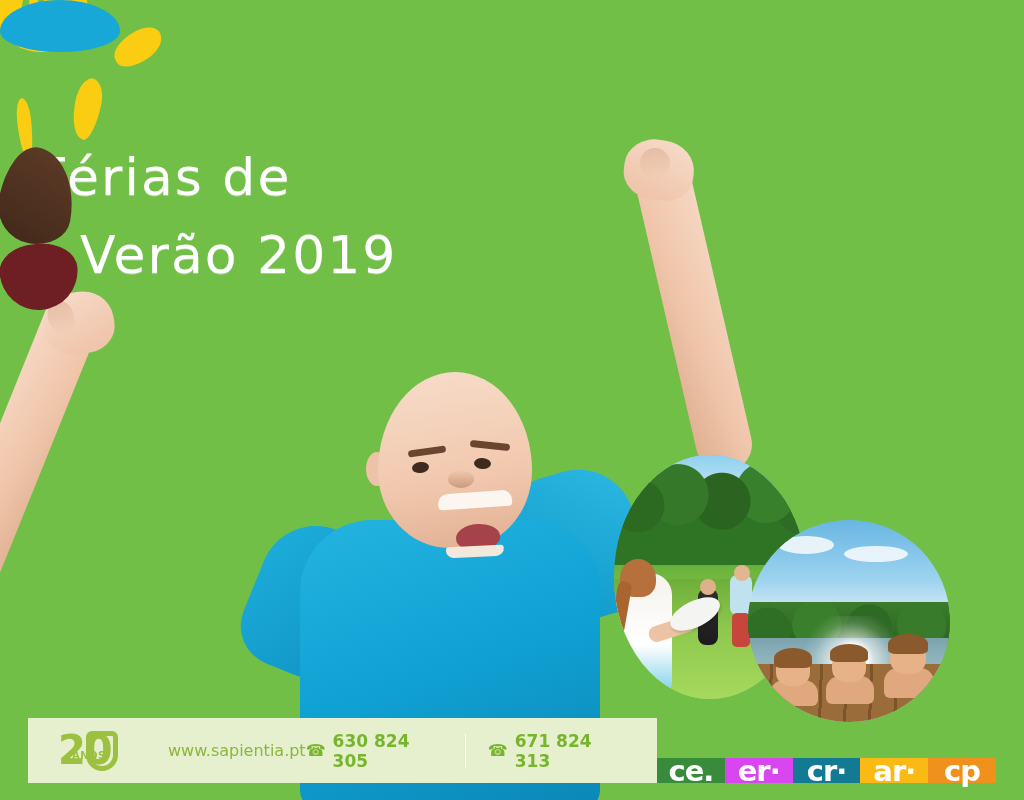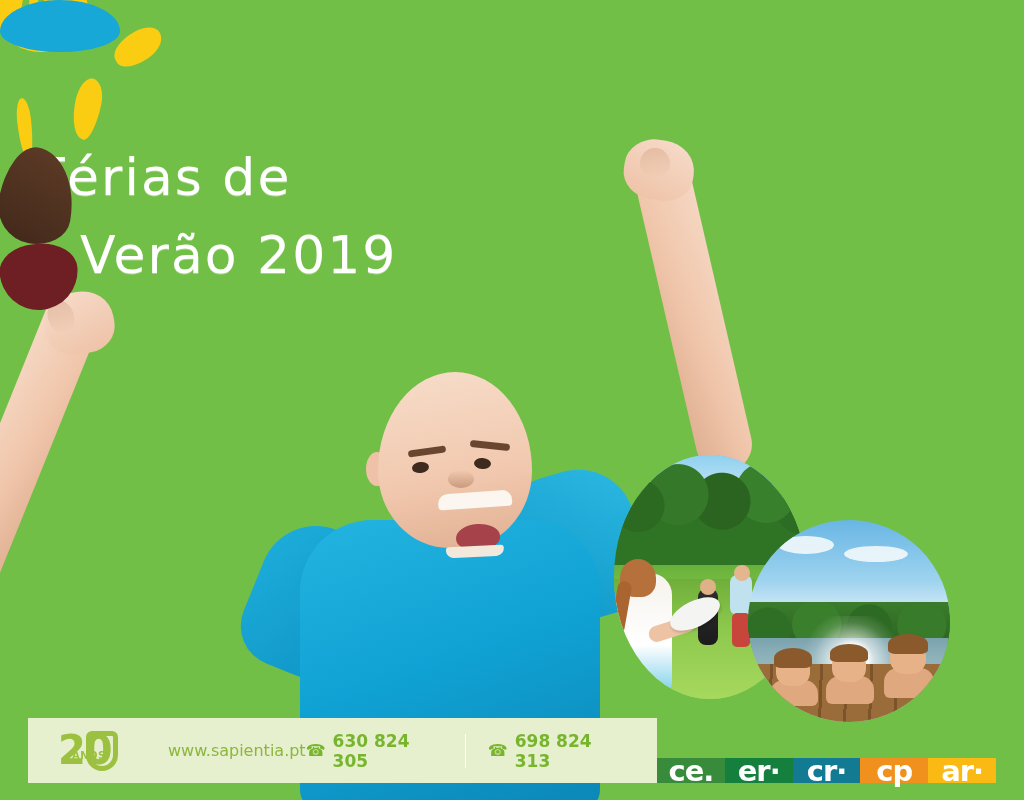--- a/index.html
+++ b/index.html
@@ -345,27 +345,27 @@
       <span class="site" style="color: rgb(140, 183, 60);">www.sapientia.pt</span>
 
       <div class="phones">
         <span class="phone" style="color: rgb(119, 181, 44);">
           <span class="ph-ico">☎</span>
           <span>630 824 305</span>
         </span>
         <span class="divider"></span>
         <span class="phone" style="color: rgb(119, 181, 44);">
           <span class="ph-ico">☎</span>
-          <span>698 824 313</span>
+          <span>671 824 313</span>
         </span>
       </div>
     </div>
 
     <div class="tiles">
       <div class="tile" style="background: rgb(55, 139, 58);">ce.</div>
-      <div class="tile" style="background: #15803d;">er·</div>
+      <div class="tile" style="background: #d946ef;">er·</div>
       <div class="tile" style="background: rgb(19, 122, 147);">cr·</div>
+      <div class="tile" style="background: rgb(251, 186, 19);">ar·</div>
       <div class="tile" style="background: rgb(240, 145, 30);">cp</div>
-      <div class="tile" style="background: rgb(251, 186, 19);">ar·</div>
     </div>
   </div>
 
 </div>
 
 </body></html>

